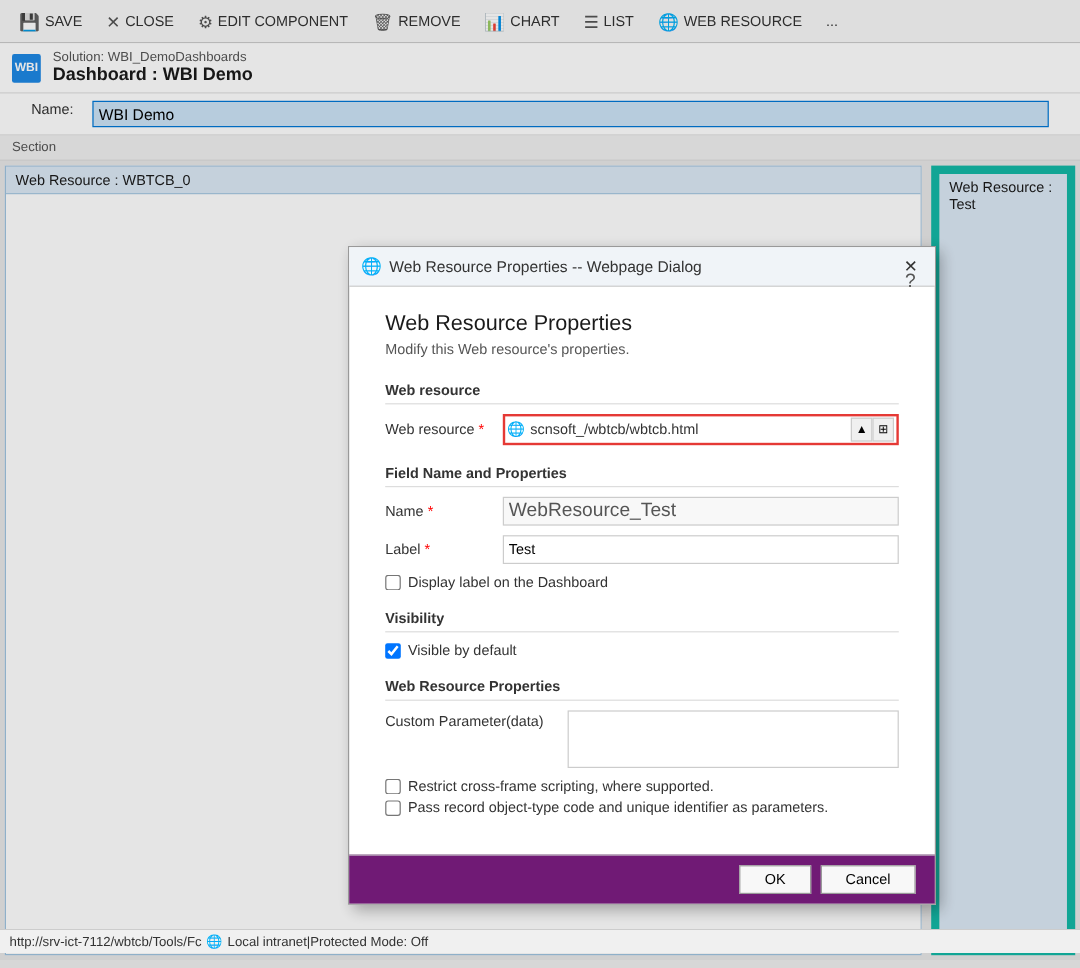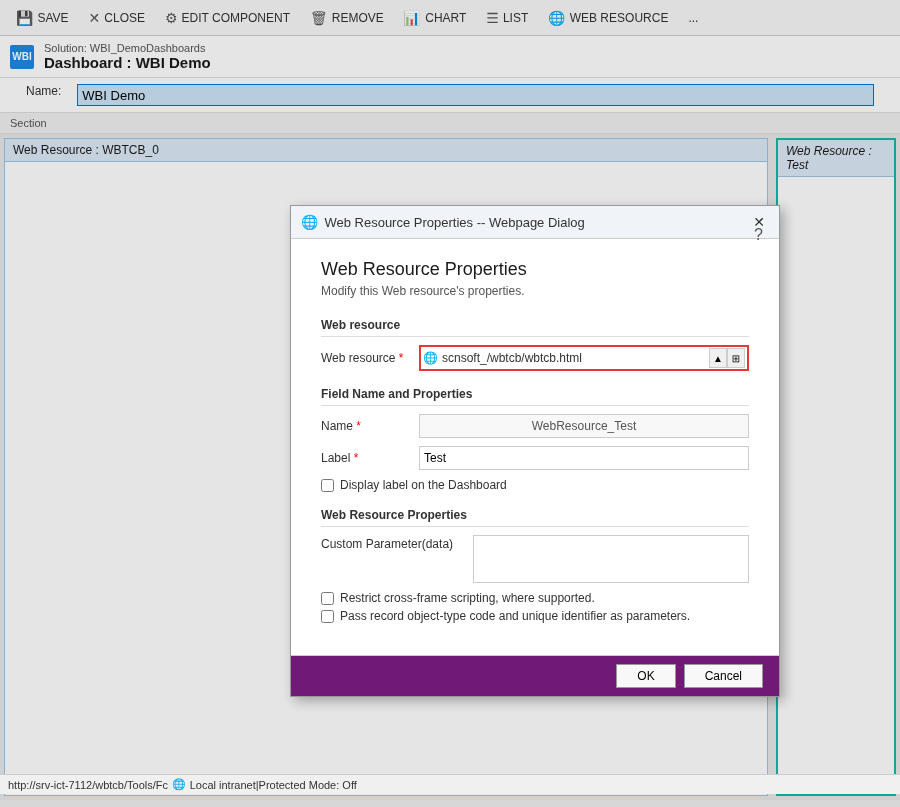--- a/index.html
+++ b/index.html
@@ -61,22 +61,22 @@
       flex: 1; background: white; border: 1px solid #a0c4e0;
       margin: 4px; display: flex; flex-direction: column;
     }
     .panel-header {
       background: #dce9f5; padding: 4px 8px; font-size: 12px; font-weight: 500;
       color: #1a1a1a; border-bottom: 1px solid #a0c4e0;
     }
     .panel-body { flex: 1; background: white; }
 
     .web-resource-panel-right {
-      width: 120px; background: white; border: 2px solid #14b8a6;
-      margin: 4px; display: flex; flex-direction: column; font-style: italic;
+      width: 120px; background: white; border: 7px solid #14b8a6;
+      margin: 4px; display: flex; 
     }
 
     
     .modal-overlay {
       position: fixed; top: 0; left: 0; width: 900px; height: 807px;
       background: rgba(0,0,0,0.1); z-index: 100;
     }
 
     
     .dialog {
@@ -105,21 +105,21 @@
 
     .form-section { margin-bottom: 16px; }
     .form-section-title { font-size: 12px; font-weight: 600; color: #333; margin-bottom: 8px; border-bottom: 1px solid #ddd; padding-bottom: 4px; }
 
     .form-row { display: flex; align-items: center; margin-bottom: 8px; gap: 8px; }
     .form-label { font-size: 12px; color: #333; min-width: 90px; }
     .required-star { color: red; }
 
     .form-input {
       flex: 1; height: 24px; border: 1px solid #ccc; padding: 2px 4px;
-      font-size: 12px; background: #f8f8f8; color: #555; outline: none; text-align: center;
+      font-size: 16px; background: #f8f8f8; color: #555; outline: none;
     }
     .form-input-editable {
       flex: 1; height: 24px; border: 1px solid #ccc; padding: 2px 4px;
       font-size: 12px; background: white; color: #000; outline: none;
     }
 
     .web-resource-input-wrapper {
       flex: 1; display: flex; align-items: center;
       border: 2px solid #e53935; background: white; padding: 1px 2px;
     }
@@ -283,20 +283,27 @@
           <span class="required-star"> *</span>
         </label>
         <input type="text" class="form-input-editable" value="Test" style="">
       </div>
       <div class="checkbox-row">
         <input type="checkbox" style="">
         <span class="checkbox-label">Display label on the Dashboard</span>
       </div>
     </div>
 
+    <div class="form-section">
+      <div class="form-section-title">Visibility</div>
+      <div class="checkbox-row">
+        <input type="checkbox" checked="" style="">
+        <span class="checkbox-label">Visible by default</span>
+      </div>
+    </div>
 
     <div class="form-section">
       <div class="form-section-title">Web Resource Properties</div>
       <div class="custom-param-row">
         <label class="custom-param-label">Custom Parameter(data)</label>
         <textarea class="custom-param-textarea" style=""></textarea>
       </div>
       <div class="checkbox-row">
         <input type="checkbox" style="">
         <span class="checkbox-label">Restrict cross-frame scripting, where supported.</span>

